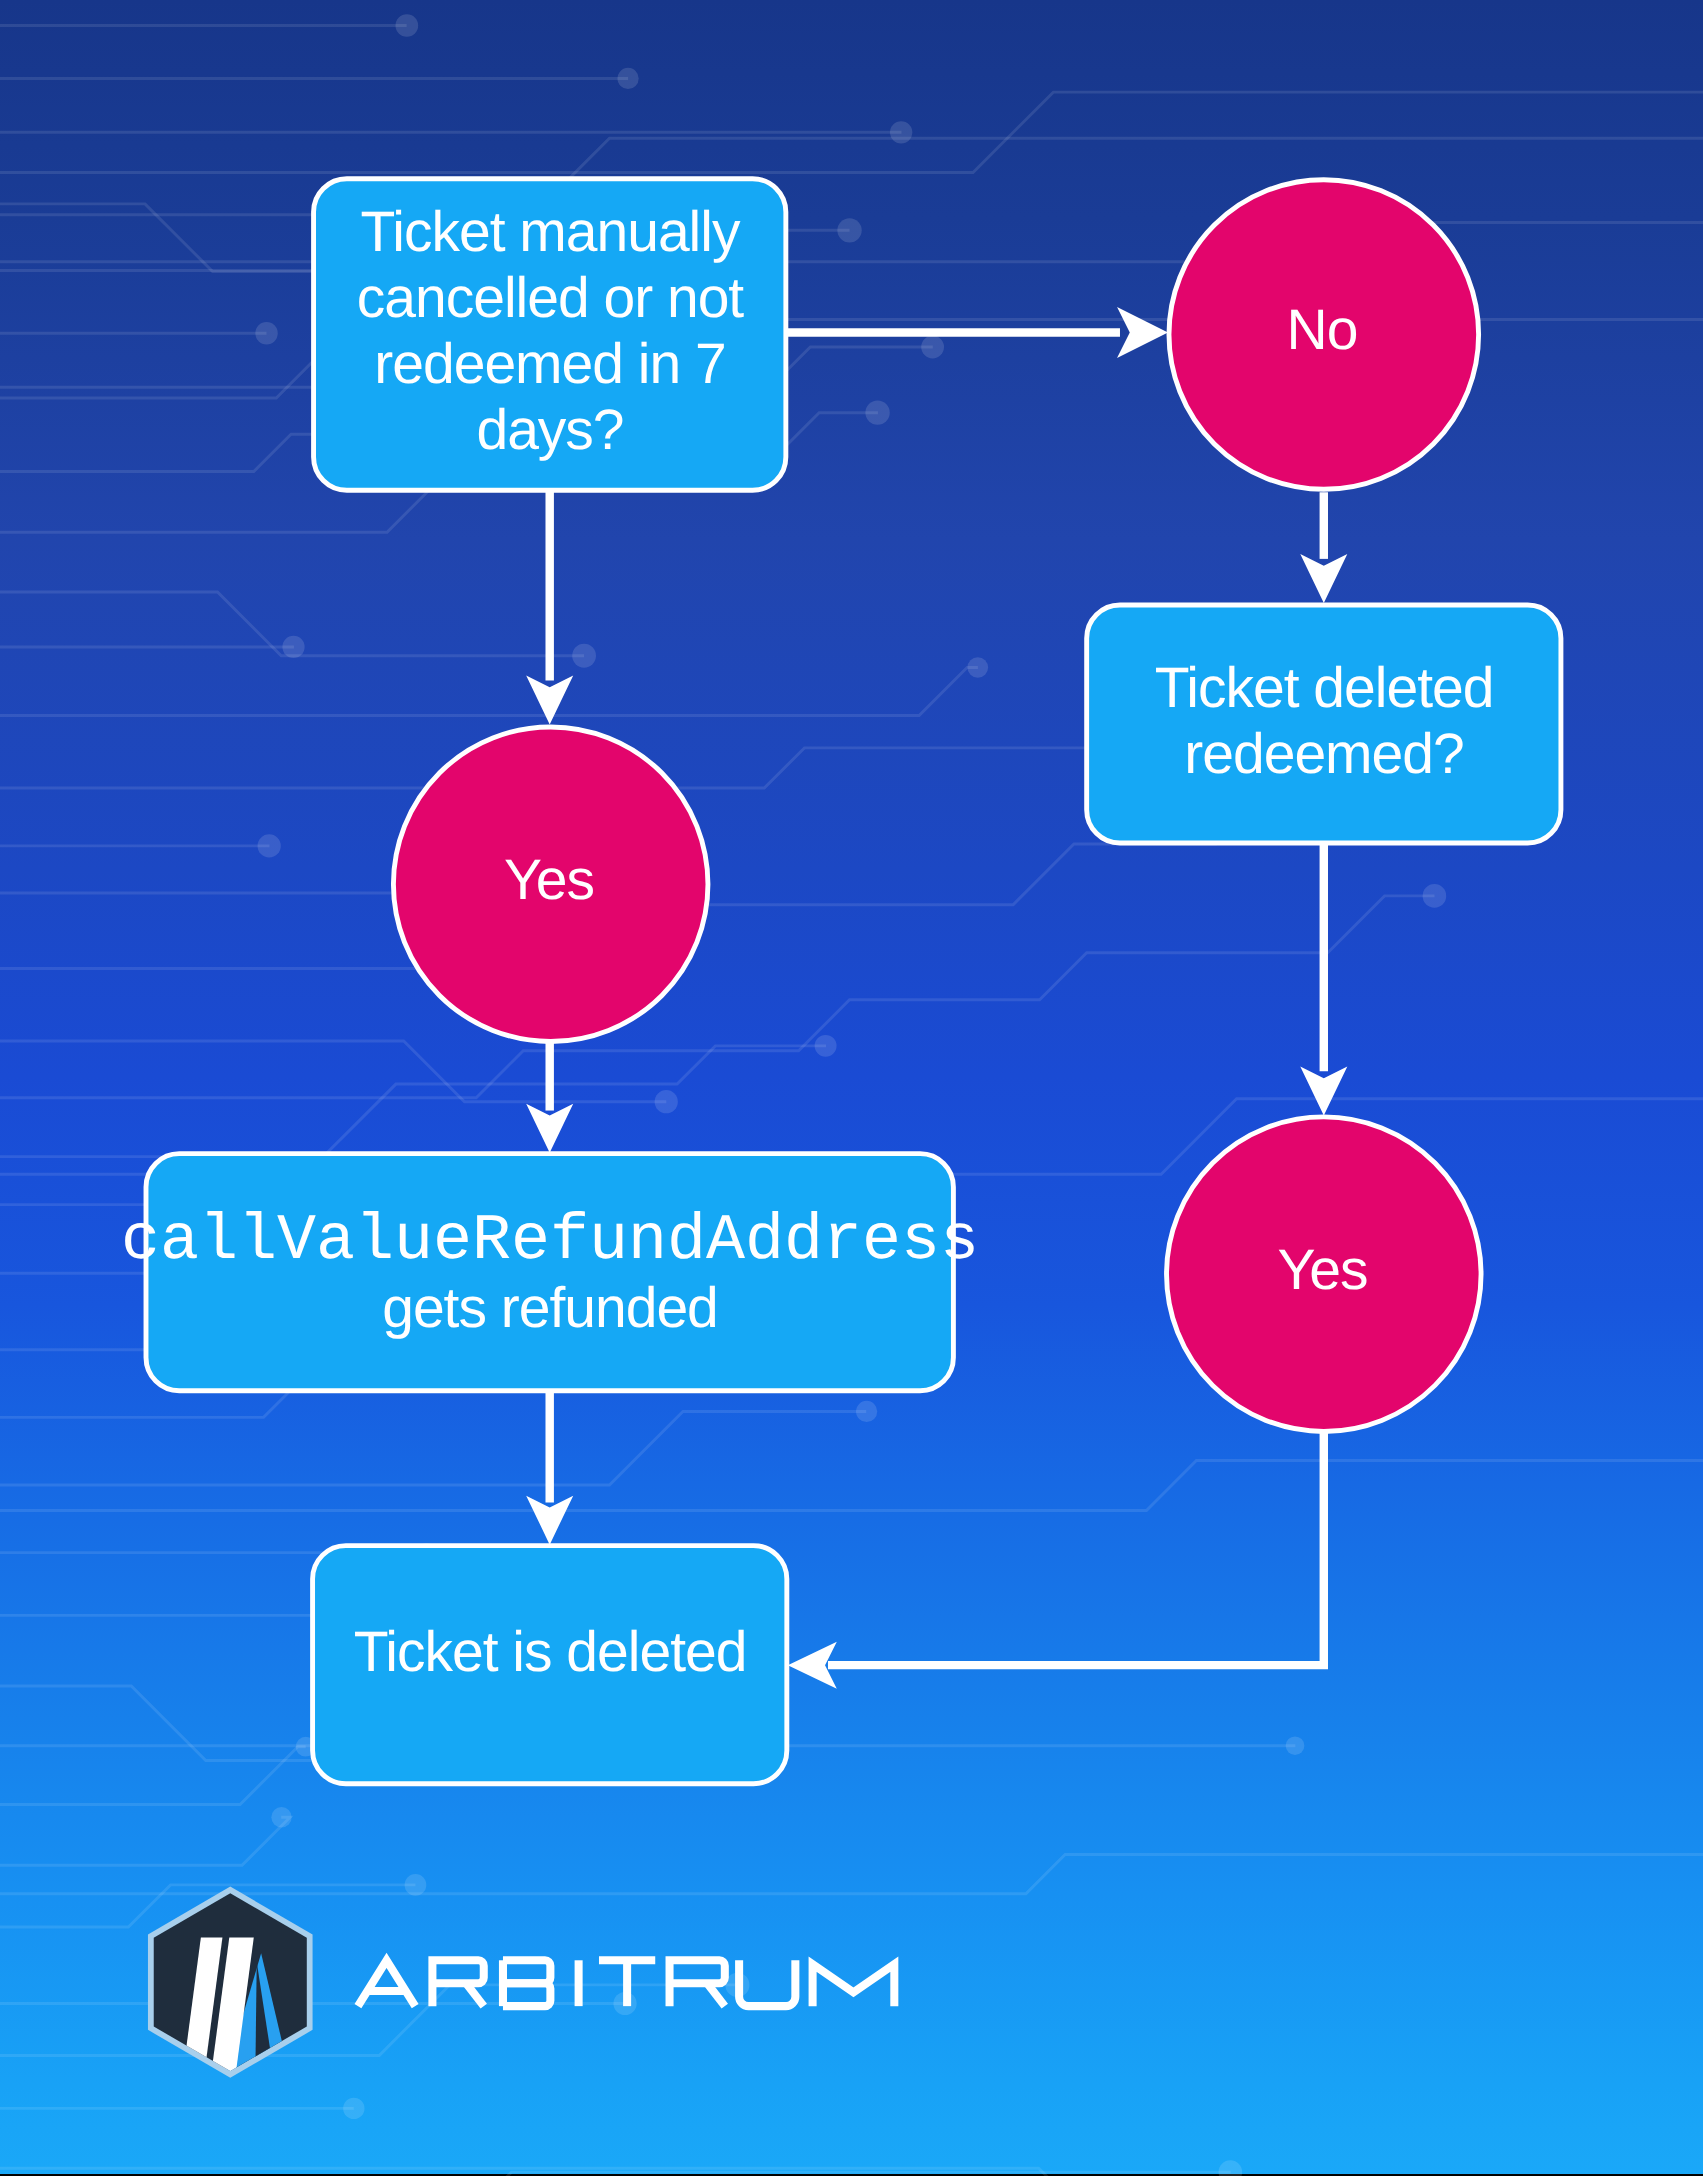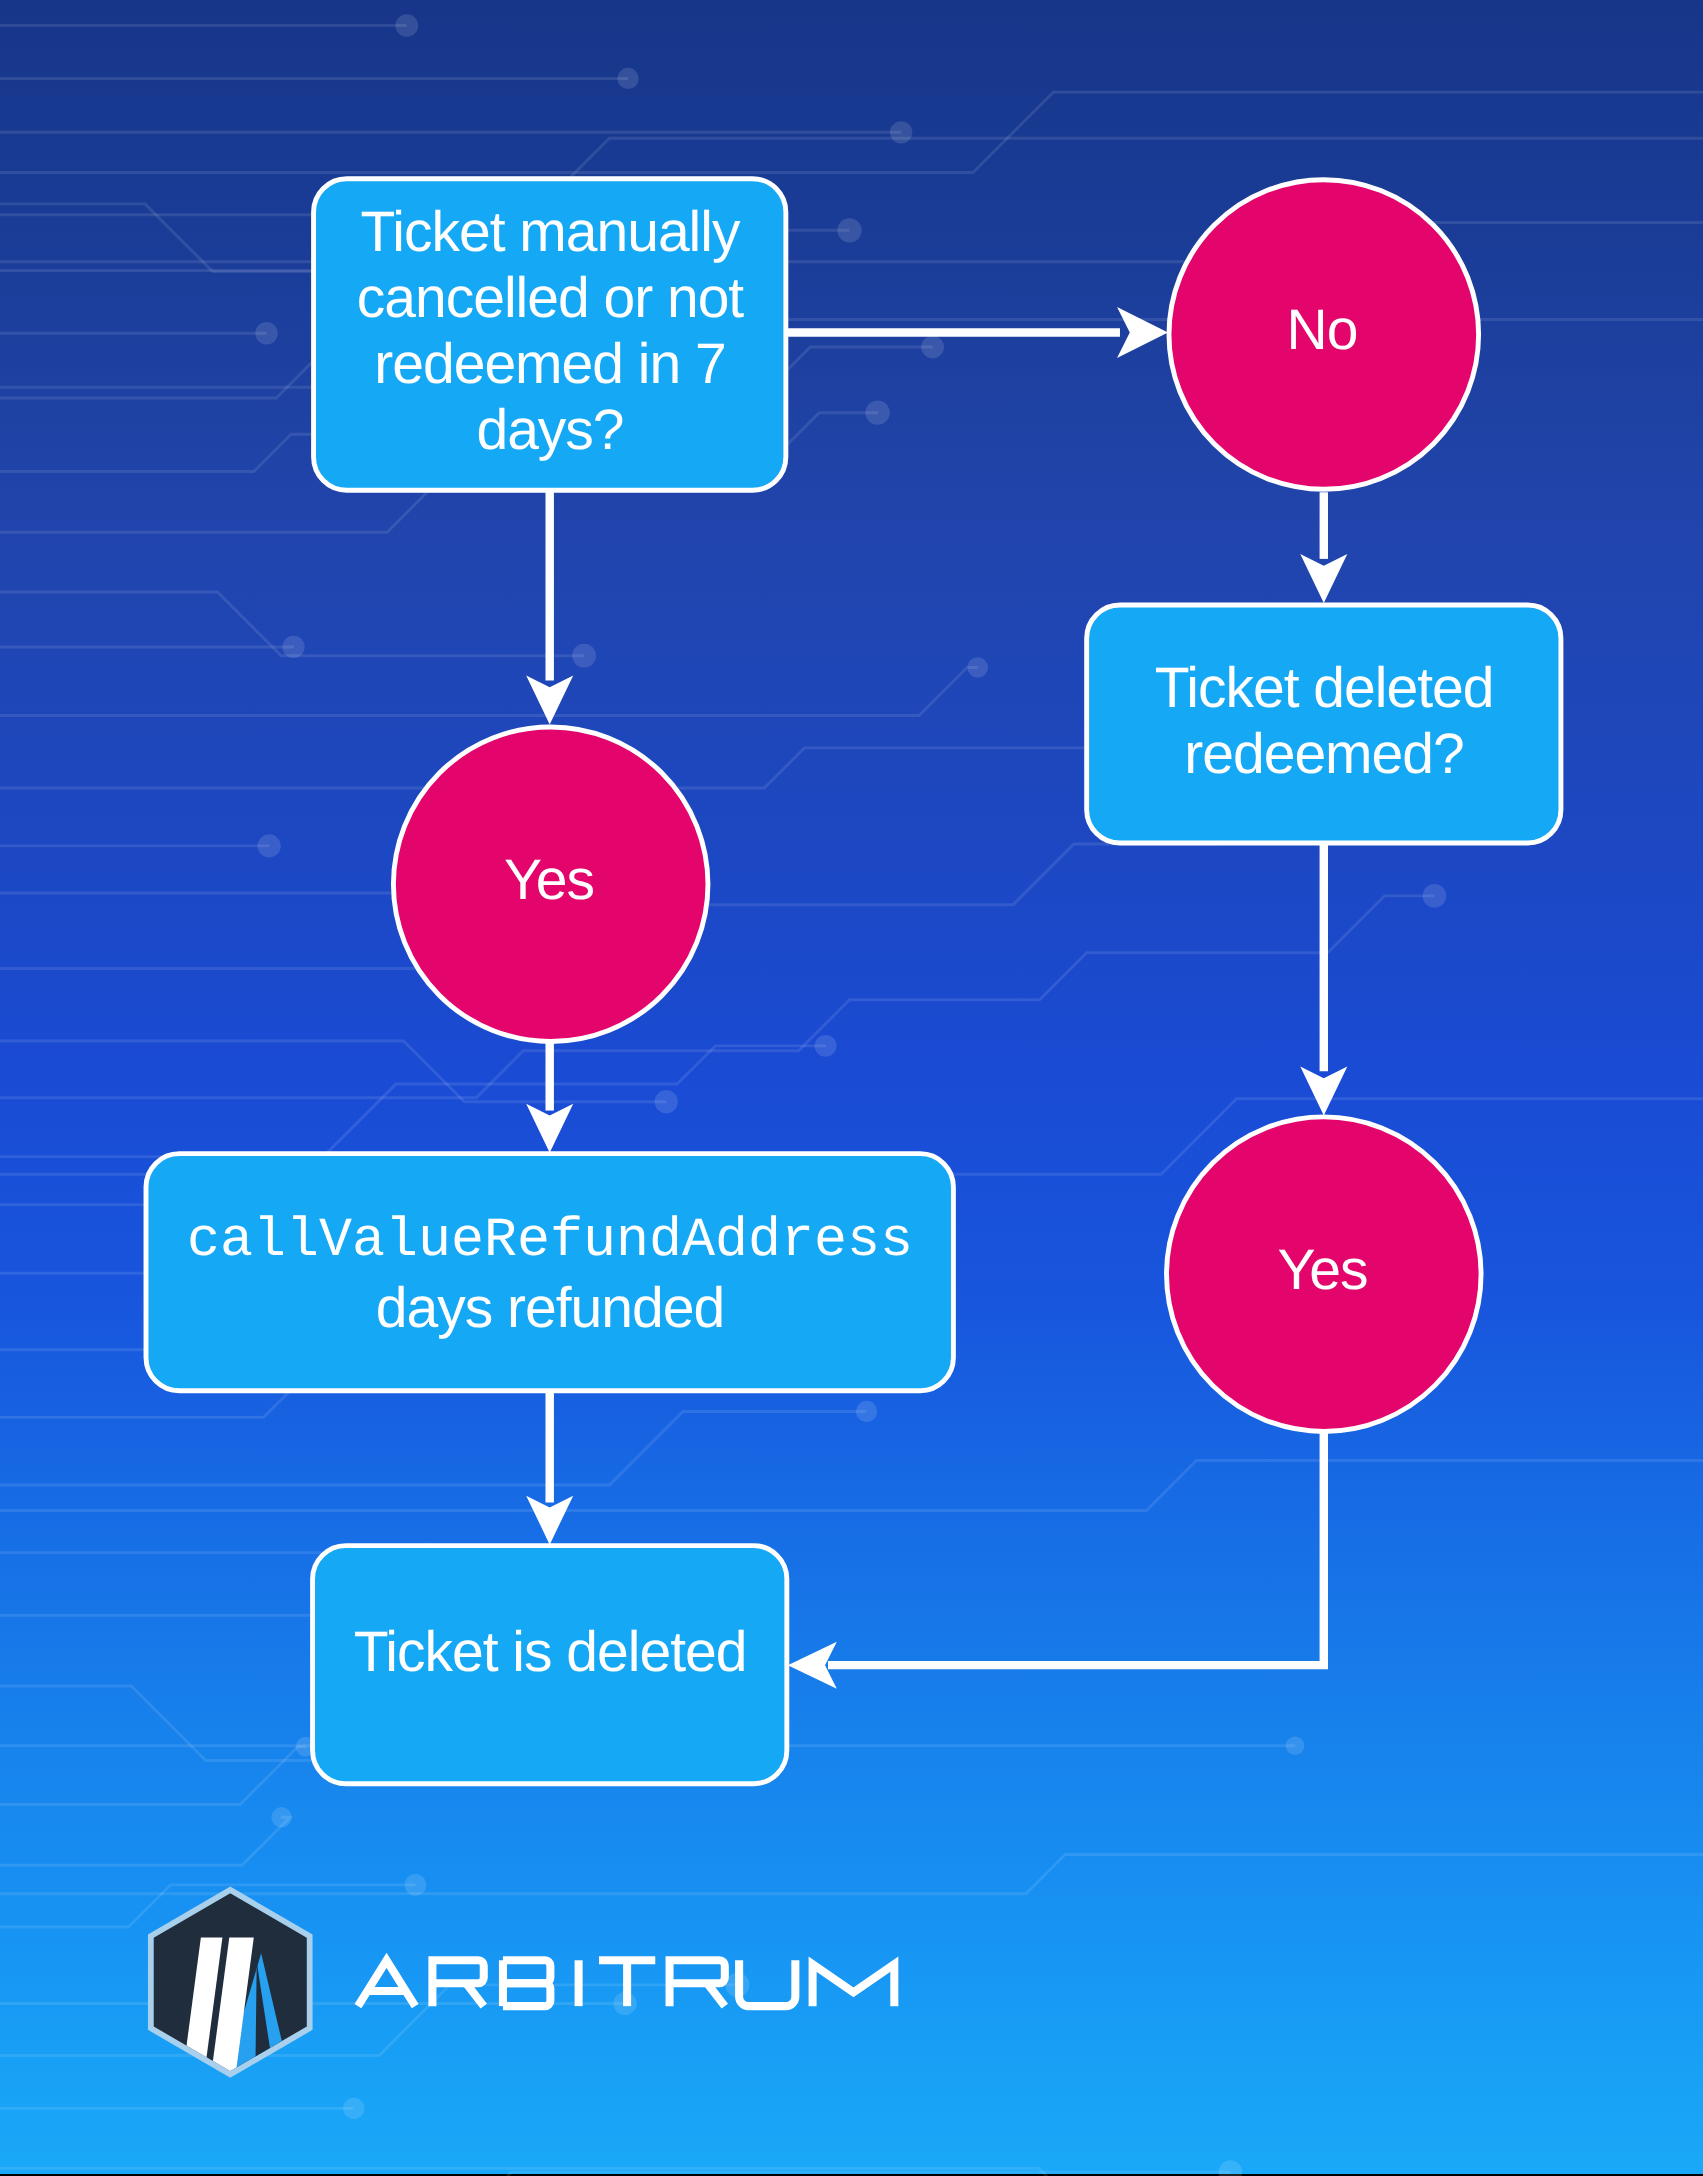--- a/index.html
+++ b/index.html
@@ -7,21 +7,21 @@
   body{width:1703px;height:2177px;overflow:hidden;
        font-family:"Liberation Sans", sans-serif;}
   #stage{position:relative;width:1703px;height:2177px;overflow:hidden;background:#404040;}
   svg.layer{position:absolute;left:0;top:0;width:1703px;height:2177px;display:block;}
   .node-text{position:absolute;display:flex;align-items:center;justify-content:center;
     color:#fff;text-align:center;white-space:pre-line;
     -webkit-font-smoothing:antialiased;}
   .node-text > *, .node-text{text-rendering:geometricPrecision;}
   .boxtext{font-size:57px;line-height:66px;letter-spacing:-1px;}
   .circtext{font-size:57px;line-height:65px;letter-spacing:-1px;}
-  .code{font-family:"Liberation Mono", monospace;font-size:55px;letter-spacing:0px;line-height:68px;}
+  .code{font-family:"Liberation Mono", monospace;font-size:65px;letter-spacing:0px;line-height:68px;}
 </style>
 </head>
 <body>
 
 <div id="stage">
 
   <svg class="layer" viewBox="0 0 1738 2221" preserveAspectRatio="none">
     <defs>
       <linearGradient id="bgGrad" x1="0" y1="0" x2="0" y2="1">
         <stop offset="0.000" stop-color="#17368a"></stop>
@@ -158,21 +158,21 @@
   </svg>
 
   <div class="node-text boxtext" style="left:314px;top:175px;width:472px;height:312px;">Ticket manually cancelled or not redeemed in 7 days?</div>
 
   <div class="node-text circtext" style="left:1166px;top:174px;width:312px;height:312px;">No</div>
 
   <div class="node-text circtext" style="left:391px;top:722px;width:316px;height:316px;">Yes</div>
 
   <div class="node-text boxtext" style="left:146px;top:1155px;width:808px;height:237px;flex-direction:column;">
     <span class="code">callValueRefundAddress</span>
-    <span>days refunded</span>
+    <span>gets refunded</span>
   </div>
 
   <div class="node-text boxtext" style="left:1087px;top:602px;width:474px;height:238px;">Ticket deleted redeemed?</div>
 
   <div class="node-text circtext" style="left:1165px;top:1113px;width:315px;height:315px;">Yes</div>
 
   <div class="node-text boxtext" style="left:313px;top:1548px;width:474px;height:208px;">Ticket is deleted</div>
 
   <svg class="layer" viewBox="0 0 1738 2221">
     <g>

